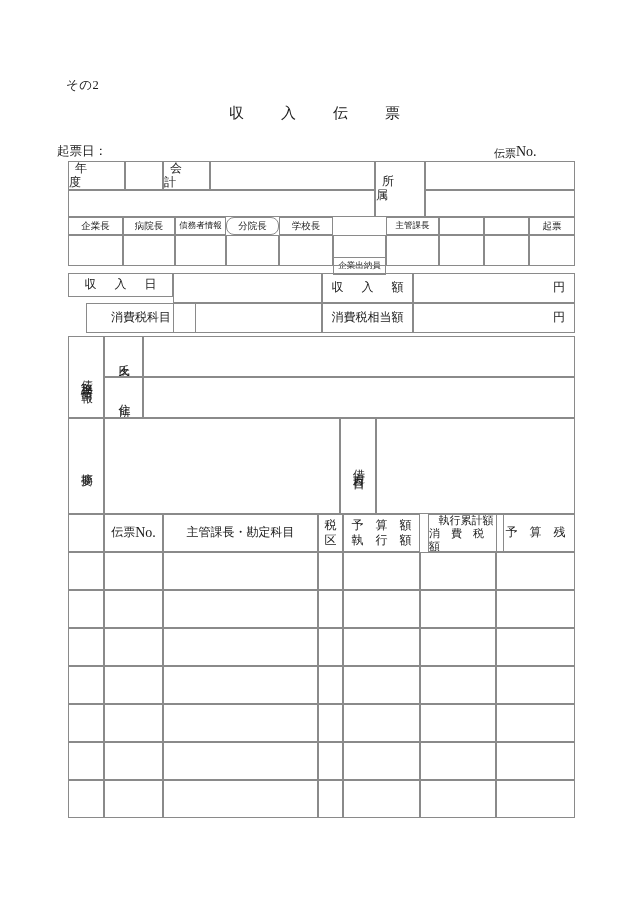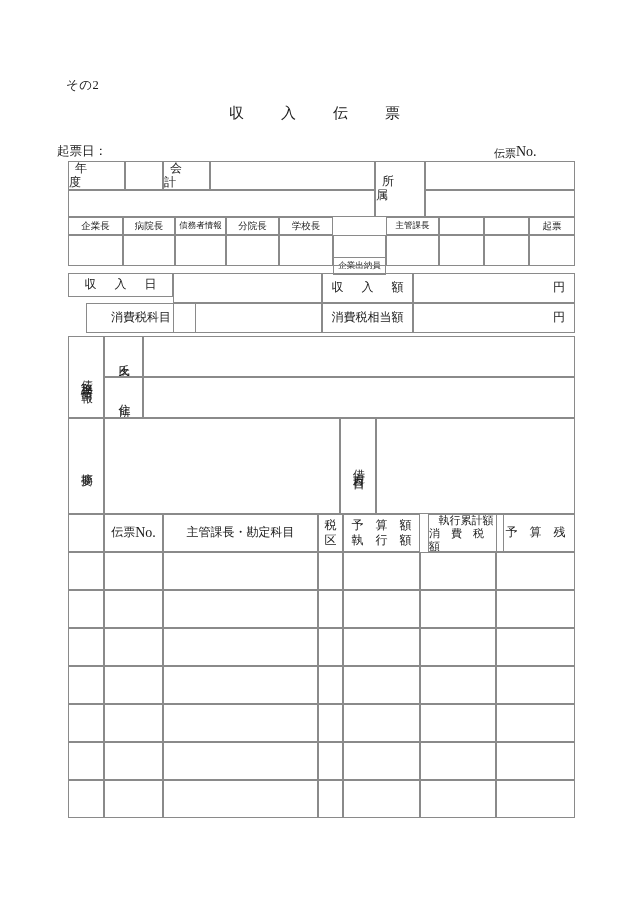--- a/index.html
+++ b/index.html
@@ -115,21 +115,21 @@
 
   <div class="cell" style="left:68px;  top:190px; width:307px; height:27px;"></div>
 
   <div class="cell lbl-sp" style="left:375px; top:161px; width:50px;  height:56px;">所　属</div>
   <div class="cell" style="left:425px; top:161px; width:150px; height:29px;"></div>
   <div class="cell" style="left:425px; top:190px; width:150px; height:27px;"></div>
 
   <div class="cell xsmall" style="left:68px;  top:217px; width:55px; height:18px;">企業長</div>
   <div class="cell xsmall" style="left:123px; top:217px; width:52px; height:18px;">病院長</div>
   <div class="cell small" style="left:175px; top:217px; width:51px; height:18px;">債務者情報</div>
-  <div class="cell xsmall" style="left:226px; top:217px; width:53px; height:18px;">分院長</div>
+  <div class="cell xsmall" style="left:226px; top:217px; width:53px; height:18px;border-radius:8px;">分院長</div>
   <div class="cell xsmall" style="left:279px; top:217px; width:54px; height:18px;text-align:center;">学校長</div>
   <div class="cell small" style="left:333px; top:217px; width:53px; height:18px;margin-top:40px;">企業出納員</div>
   <div class="cell small" style="left:386px; top:217px; width:53px; height:18px;">主管課長</div>
   <div class="cell xsmall" style="left:439px; top:217px; width:45px; height:18px;"></div>
   <div class="cell xsmall" style="left:484px; top:217px; width:45px; height:18px;"></div>
   <div class="cell xsmall" style="left:529px; top:217px; width:46px; height:18px;">起票</div>
 
   <div class="cell" style="left:68px;  top:235px; width:55px; height:31px;"></div>
   <div class="cell" style="left:123px; top:235px; width:52px; height:31px;"></div>
   <div class="cell" style="left:175px; top:235px; width:51px; height:31px;"></div>

